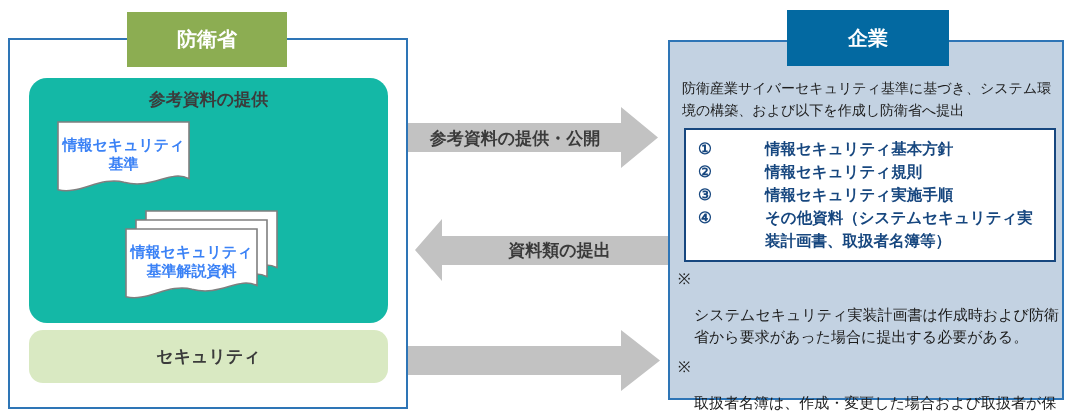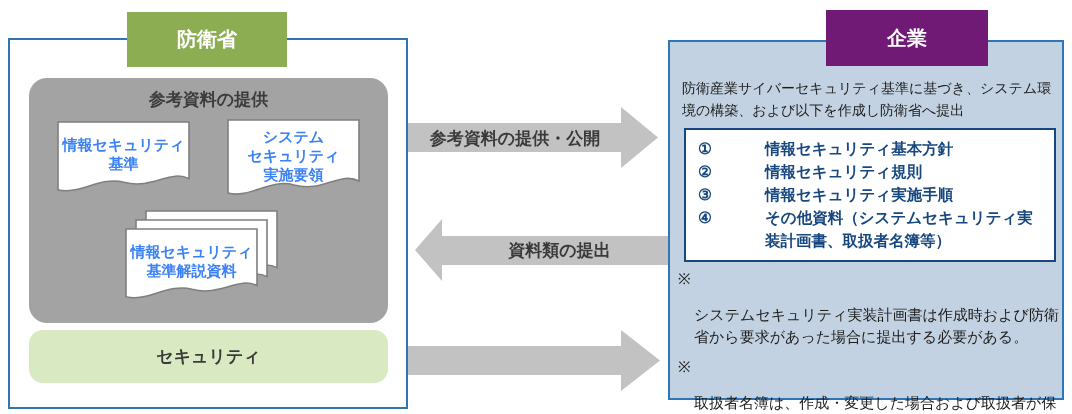--- a/index.html
+++ b/index.html
@@ -5,24 +5,24 @@
   * { margin:0; padding:0; box-sizing:border-box; }
   body { background:#ffffff; font-family:"Liberation Sans", sans-serif; }
   .canvas { position:relative; width:1072px; height:414px; background:#ffffff; overflow:hidden; }
 
   
   .left-box { position:absolute; left:8px; top:38px; width:400px; height:371px;
               border:2px solid #2E75B6; background:#ffffff; }
   .hdr { position:absolute; display:flex; align-items:center; justify-content:center;
          font-size:20px; font-weight:bold; color:#ffffff; z-index:5; }
   .hdr-green { left:127px; top:12px; width:160px; height:55px; background:#8CAD52; }
-  .hdr-navy  { left:787px; top:10px; width:162px; height:56px; background:#701a75;margin-left:39px; }
+  .hdr-navy  { left:787px; top:10px; width:162px; height:56px; background:#0369a1; }
 
   .ref-box { position:absolute; left:29px; top:78px; width:359px; height:245px;
-             background:#a3a3a3; border-radius:18px; z-index:1; }
+             background:#14b8a6; border-radius:18px; z-index:1; }
   .ref-title { padding-top:10px; text-align:center; font-size:17px; font-weight:bold; color:#3b3b3b; }
 
   .doc { position:absolute; z-index:2; }
   .doc svg { position:absolute; left:0; top:0; width:100%; height:100%; }
   .doc-label { position:absolute; left:0; right:0; top:0; bottom:12px;
                display:flex; align-items:center; justify-content:center; text-align:center;
                font-size:15px; font-weight:bold; line-height:19px; color:#3b82f6;
                white-space:pre-line; }
   .doc1 { left:57px;  top:121px; width:133px; height:78px; }
   .doc2 { left:227px; top:119px; width:133px; height:84px; }
@@ -79,28 +79,20 @@
   </div>
 
   <div class="doc doc1">
     <svg viewBox="0 0 133 84" preserveAspectRatio="none">
       <path d="M1,1 L132,1 L132,62 C113,52 96,74 67,66 C44,59 22,80 1,74 Z" fill="#ffffff" stroke="#7f7f7f" stroke-width="1.6"></path>
     </svg>
     <div class="doc-label">情報セキュリティ
 基準</div>
   </div>
 
-  <div class="doc doc2">
-    <svg viewBox="0 0 133 84" preserveAspectRatio="none">
-      <path d="M1,1 L132,1 L132,62 C113,52 96,74 67,66 C44,59 22,80 1,74 Z" fill="#ffffff" stroke="#7f7f7f" stroke-width="1.6"></path>
-    </svg>
-    <div class="doc-label">システム
-セキュリティ
-実施要領</div>
-  </div>
 
   <div class="doc stack">
     <div class="sheet back">
       <svg viewBox="0 0 133 84" preserveAspectRatio="none">
         <path d="M1,1 L132,1 L132,62 C113,52 96,74 67,66 C44,59 22,80 1,74 Z" fill="#ffffff" stroke="#7f7f7f" stroke-width="1.6"></path>
       </svg>
     </div>
     <div class="sheet mid">
       <svg viewBox="0 0 133 84" preserveAspectRatio="none">
         <path d="M1,1 L132,1 L132,62 C113,52 96,74 67,66 C44,59 22,80 1,74 Z" fill="#ffffff" stroke="#7f7f7f" stroke-width="1.6"></path>

